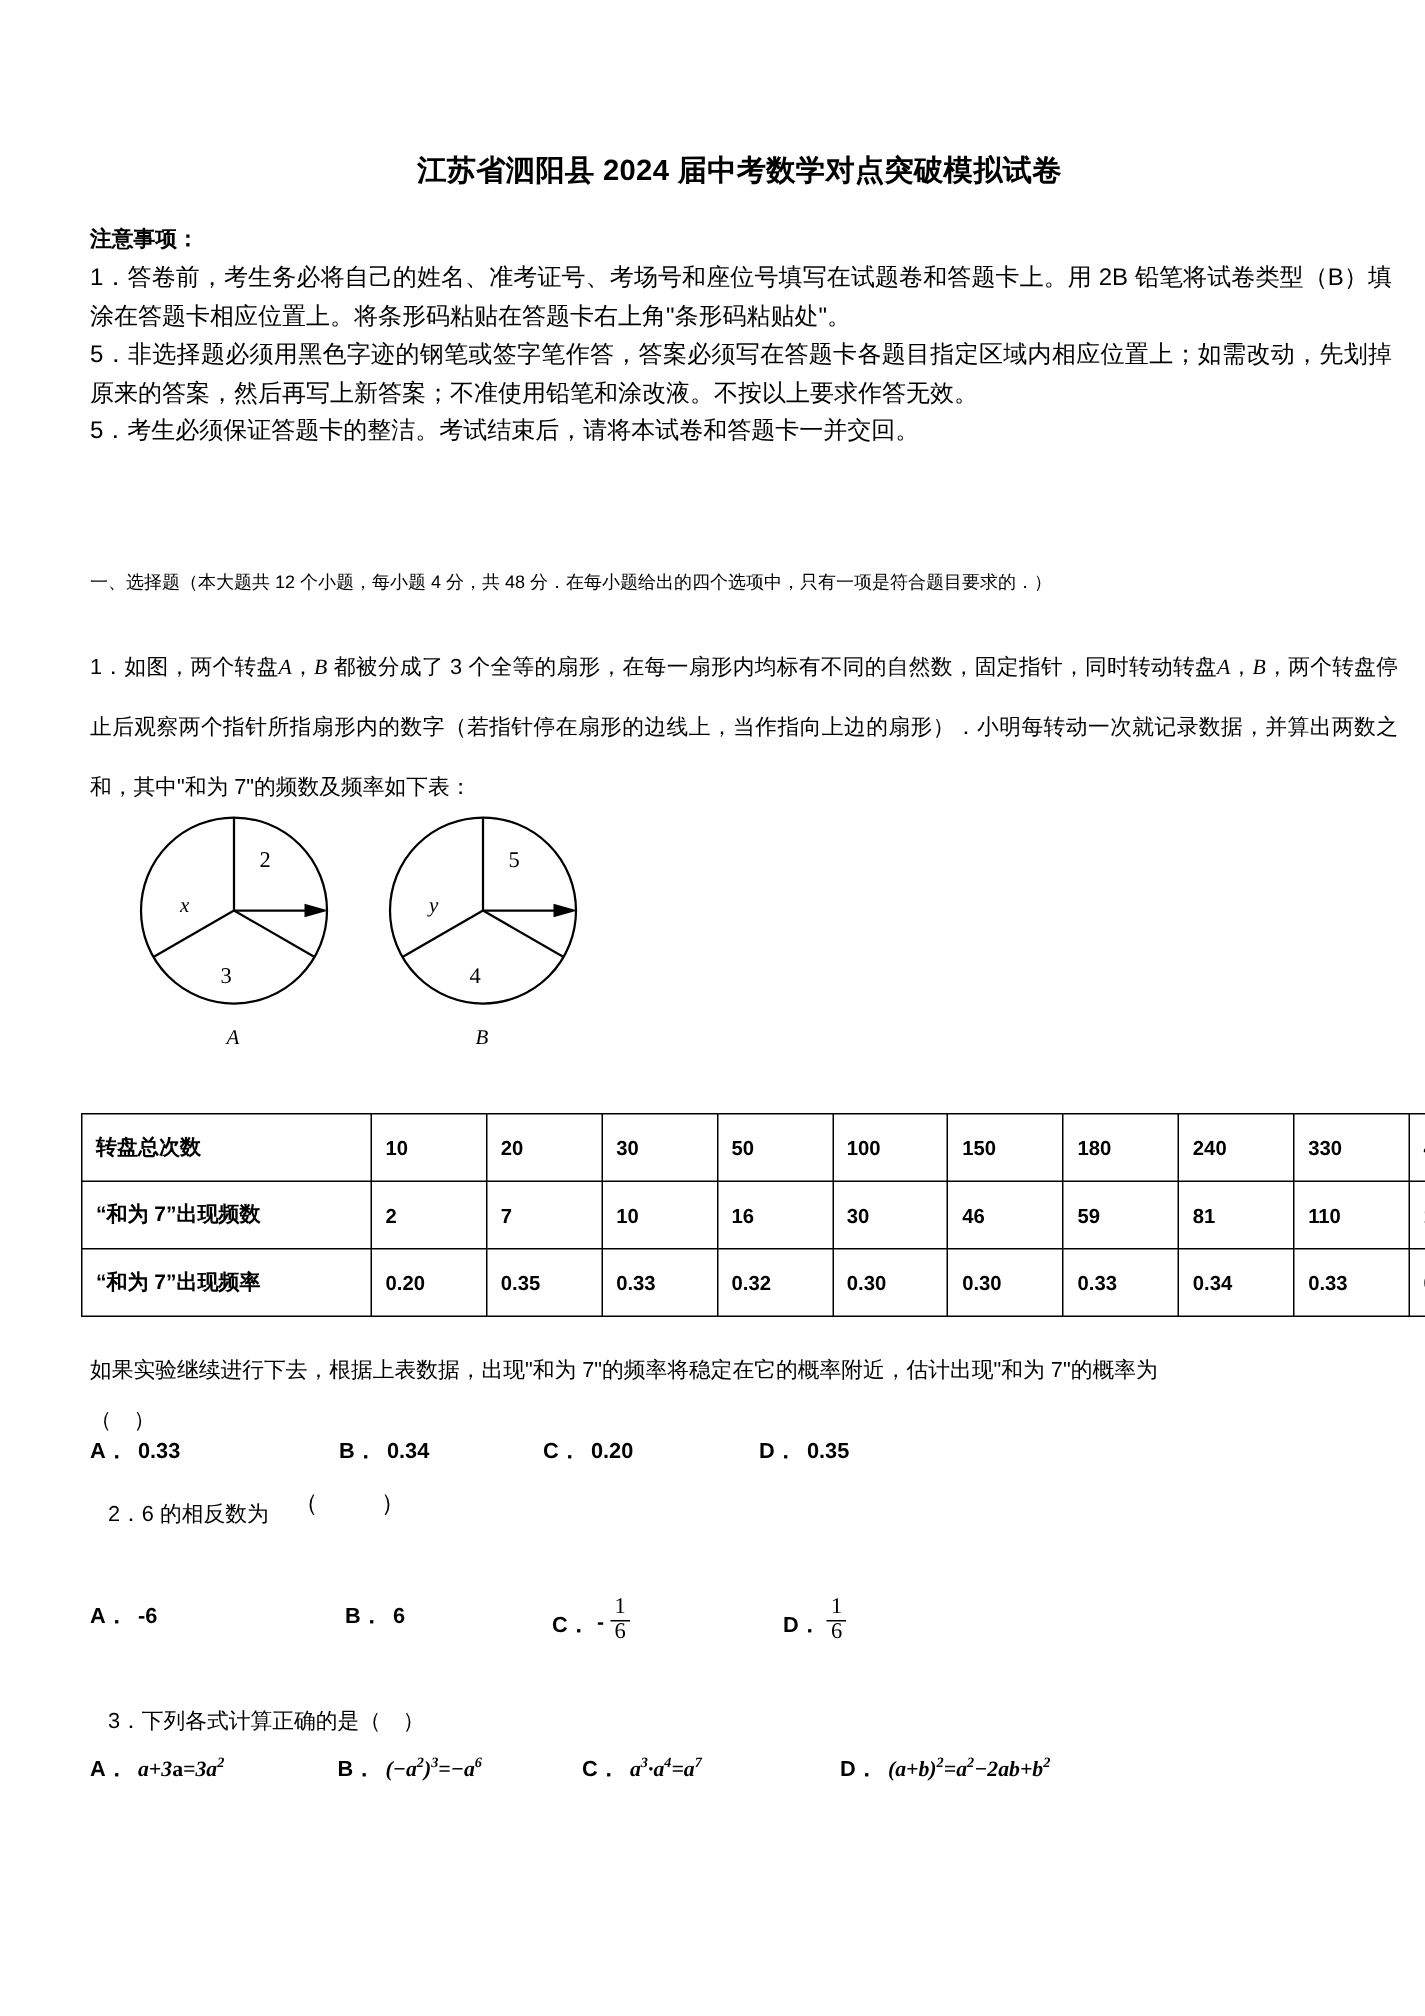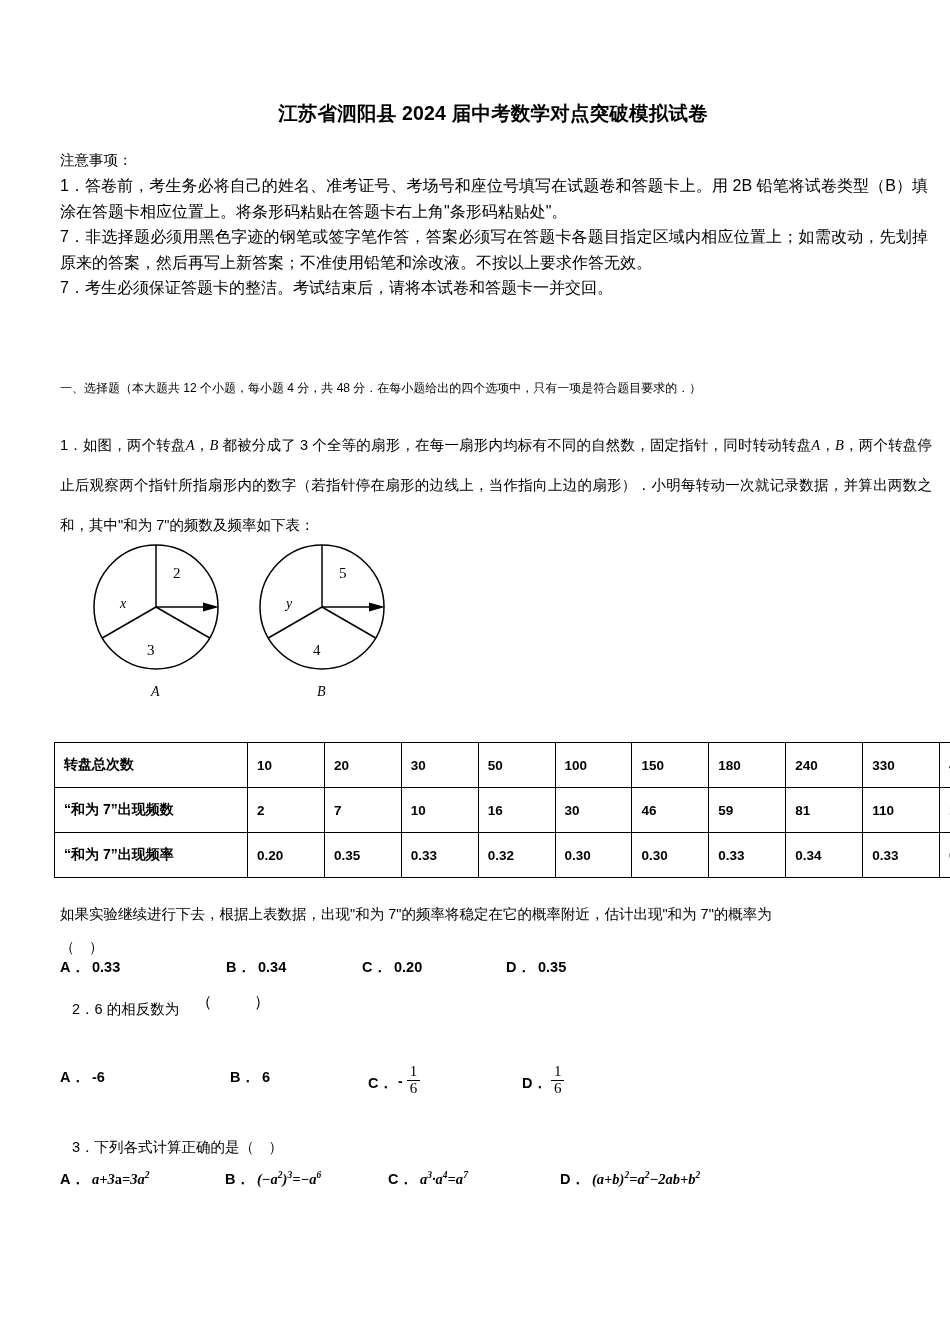--- a/index.html
+++ b/index.html
@@ -35,21 +35,21 @@
   }
 
   
   .notice-wrap {
     position: absolute;
     left: 42px; top: 148px;
     width: 868px;
   }
   .notice-head {
     font-family: "Liberation Sans", "DejaVu Sans", sans-serif;
-    font-weight: normal;
+    font-weight: bold;
     font-size: 14.5px;
     line-height: 25px;
   }
   .notice-item {
     font-family: "Liberation Sans", "DejaVu Sans", sans-serif;
     font-size: 16px;
     line-height: 25.5px;
     text-align: justify;
     font-weight: 500;
   }
@@ -214,22 +214,22 @@
 </head>
 <body>
 
 <div class="page">
 
   <div class="doc-title">江苏省泗阳县 2024 届中考数学对点突破模拟试卷</div>
 
   <div class="notice-wrap">
     <div class="notice-head">注意事项：</div>
     <div class="notice-item">1．答卷前，考生务必将自己的姓名、准考证号、考场号和座位号填写在试题卷和答题卡上。用 2B 铅笔将试卷类型（B）填涂在答题卡相应位置上。将条形码粘贴在答题卡右上角"条形码粘贴处"。</div>
-    <div class="notice-item">7．非选择题必须用黑色字迹的钢笔或签字笔作答，答案必须写在答题卡各题目指定区域内相应位置上；如需改动，先划掉原来的答案，然后再写上新答案；不准使用铅笔和涂改液。不按以上要求作答无效。</div>
-    <div class="notice-item">7．考生必须保证答题卡的整洁。考试结束后，请将本试卷和答题卡一并交回。</div>
+    <div class="notice-item">5．非选择题必须用黑色字迹的钢笔或签字笔作答，答案必须写在答题卡各题目指定区域内相应位置上；如需改动，先划掉原来的答案，然后再写上新答案；不准使用铅笔和涂改液。不按以上要求作答无效。</div>
+    <div class="notice-item">5．考生必须保证答题卡的整洁。考试结束后，请将本试卷和答题卡一并交回。</div>
   </div>
 
   <div class="section-head">一、选择题（本大题共 12 个小题，每小题 4 分，共 48 分．在每小题给出的四个选项中，只有一项是符合题目要求的．）</div>
 
   <div class="q1-stem"><span>1．如图，两个转盘</span><i>A</i><span>，</span><i>B</i><span> 都被分成了 3 个全等的扇形，在每一扇形内均标有不同的自然数，固定指针，同时转动转盘</span><i>A</i><span>，</span><i>B</i><span>，两个转盘停止后观察两个指针所指扇形内的数字（若指针停在扇形的边线上，当作指向上边的扇形）．小明每转动一次就记录数据，并算出两数之和，其中"和为 7"的频数及频率如下表：</span></div>
 
   <div class="figures">
     <svg width="360" height="180" viewBox="0 0 360 180">
 
       <g>

